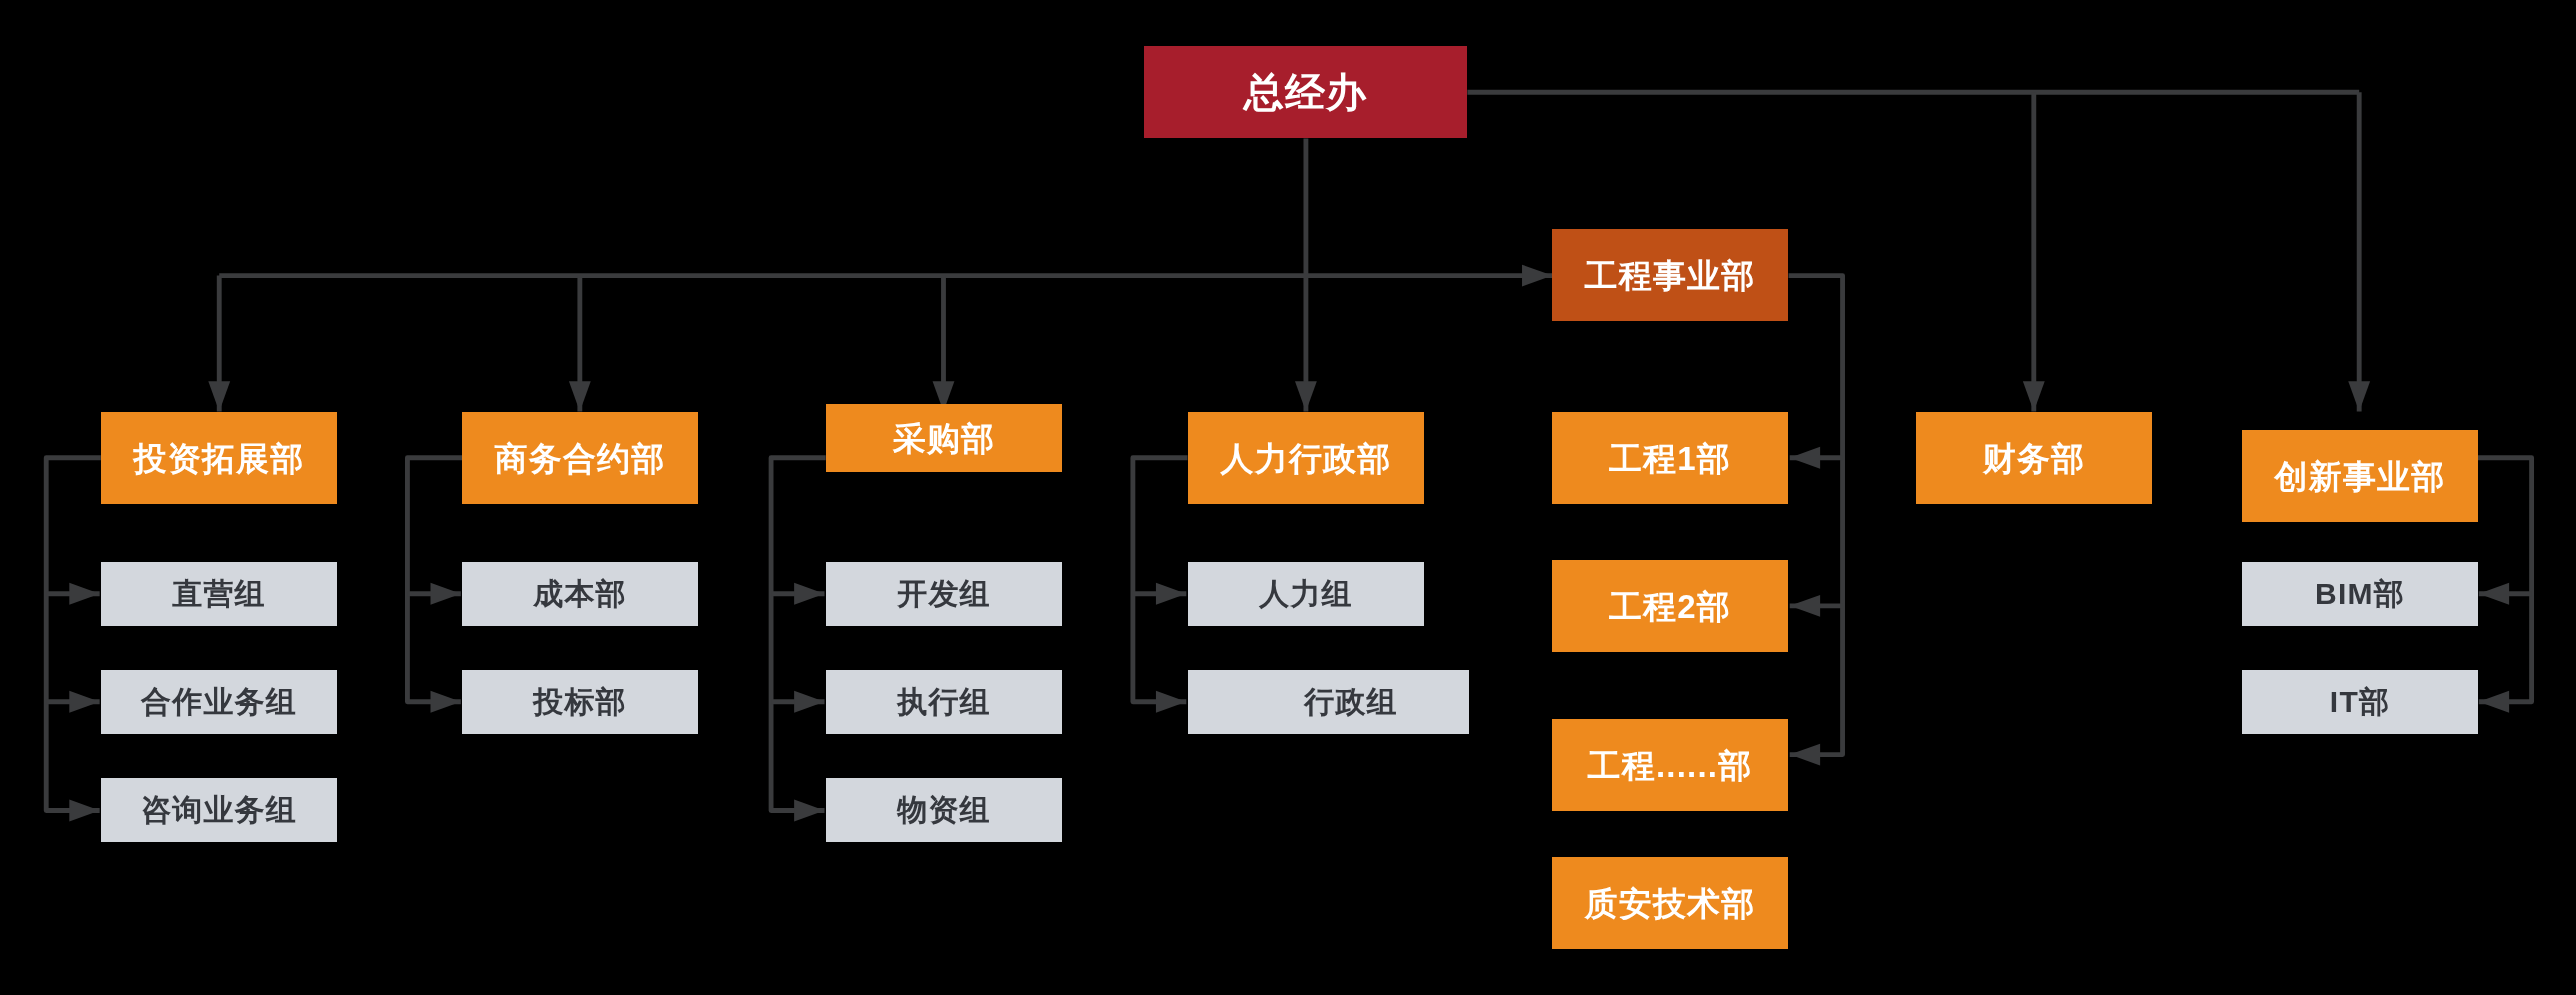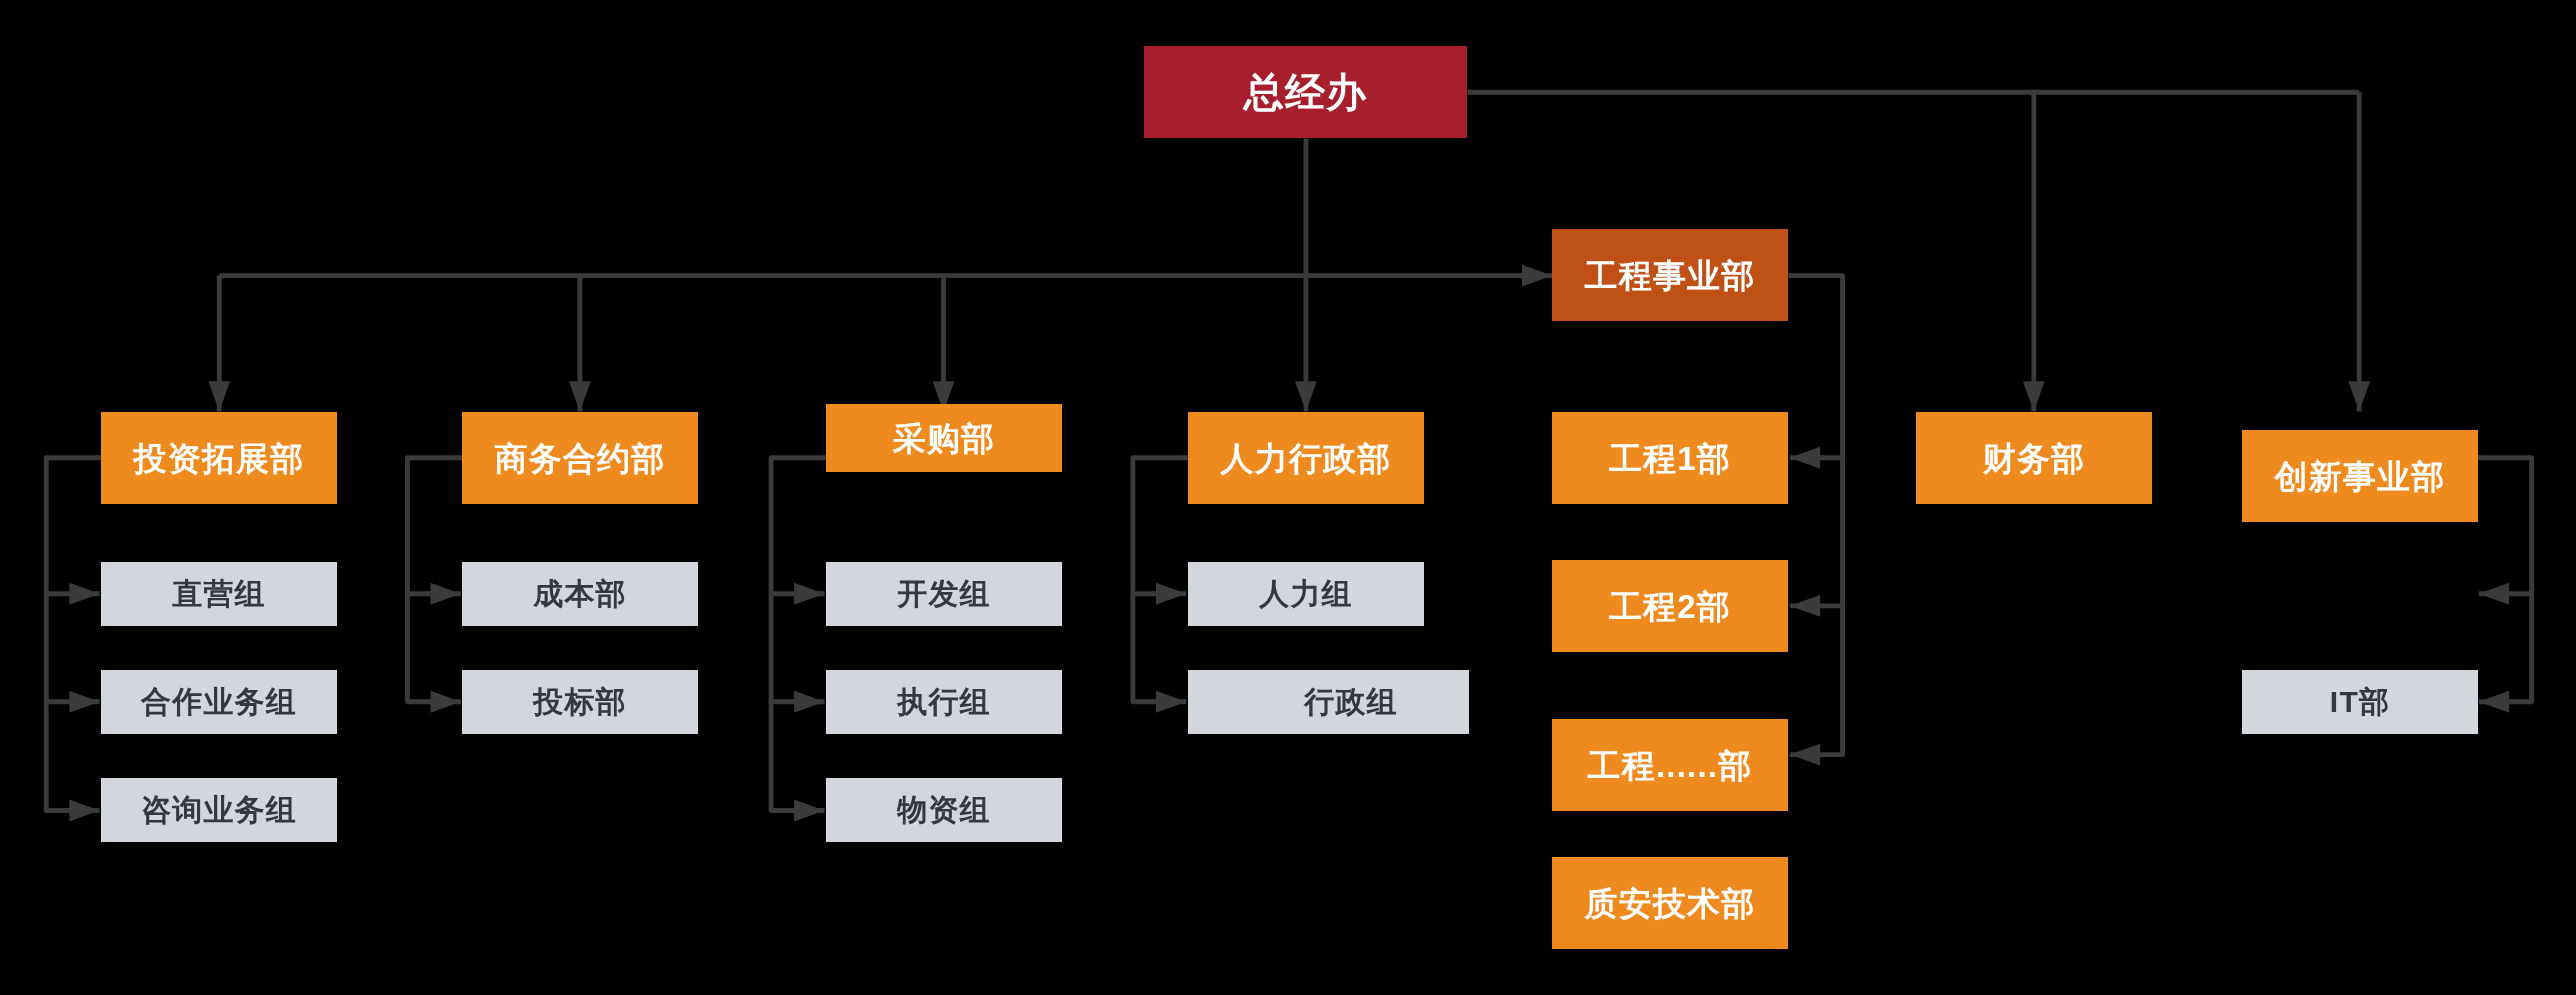--- a/index.html
+++ b/index.html
@@ -123,16 +123,17 @@
   <div class="node team" style="left:462px; top:562px; width:236px; height:64px;">成本部</div>
   <div class="node team" style="left:462px; top:670px; width:236px; height:64px;">投标部</div>
 
   <div class="node team" style="left:826px; top:562px; width:236px; height:64px;">开发组</div>
   <div class="node team" style="left:826px; top:670px; width:236px; height:64px;">执行组</div>
   <div class="node team" style="left:826px; top:778px; width:236px; height:64px;">物资组</div>
 
   <div class="node team" style="left:1188px; top:562px; width:236px; height:64px;">人力组</div>
   <div class="node team" style="left:1188px; top:670px; width:236px; height:64px;padding-left:45px;">行政组</div>
 
+  <div class="node team" style="left:2242px; top:562px; width:236px; height:64px;">BIM部</div>
   <div class="node team" style="left:2242px; top:670px; width:236px; height:64px;">IT部</div>
 
 </div>
 
 
 </body></html>

